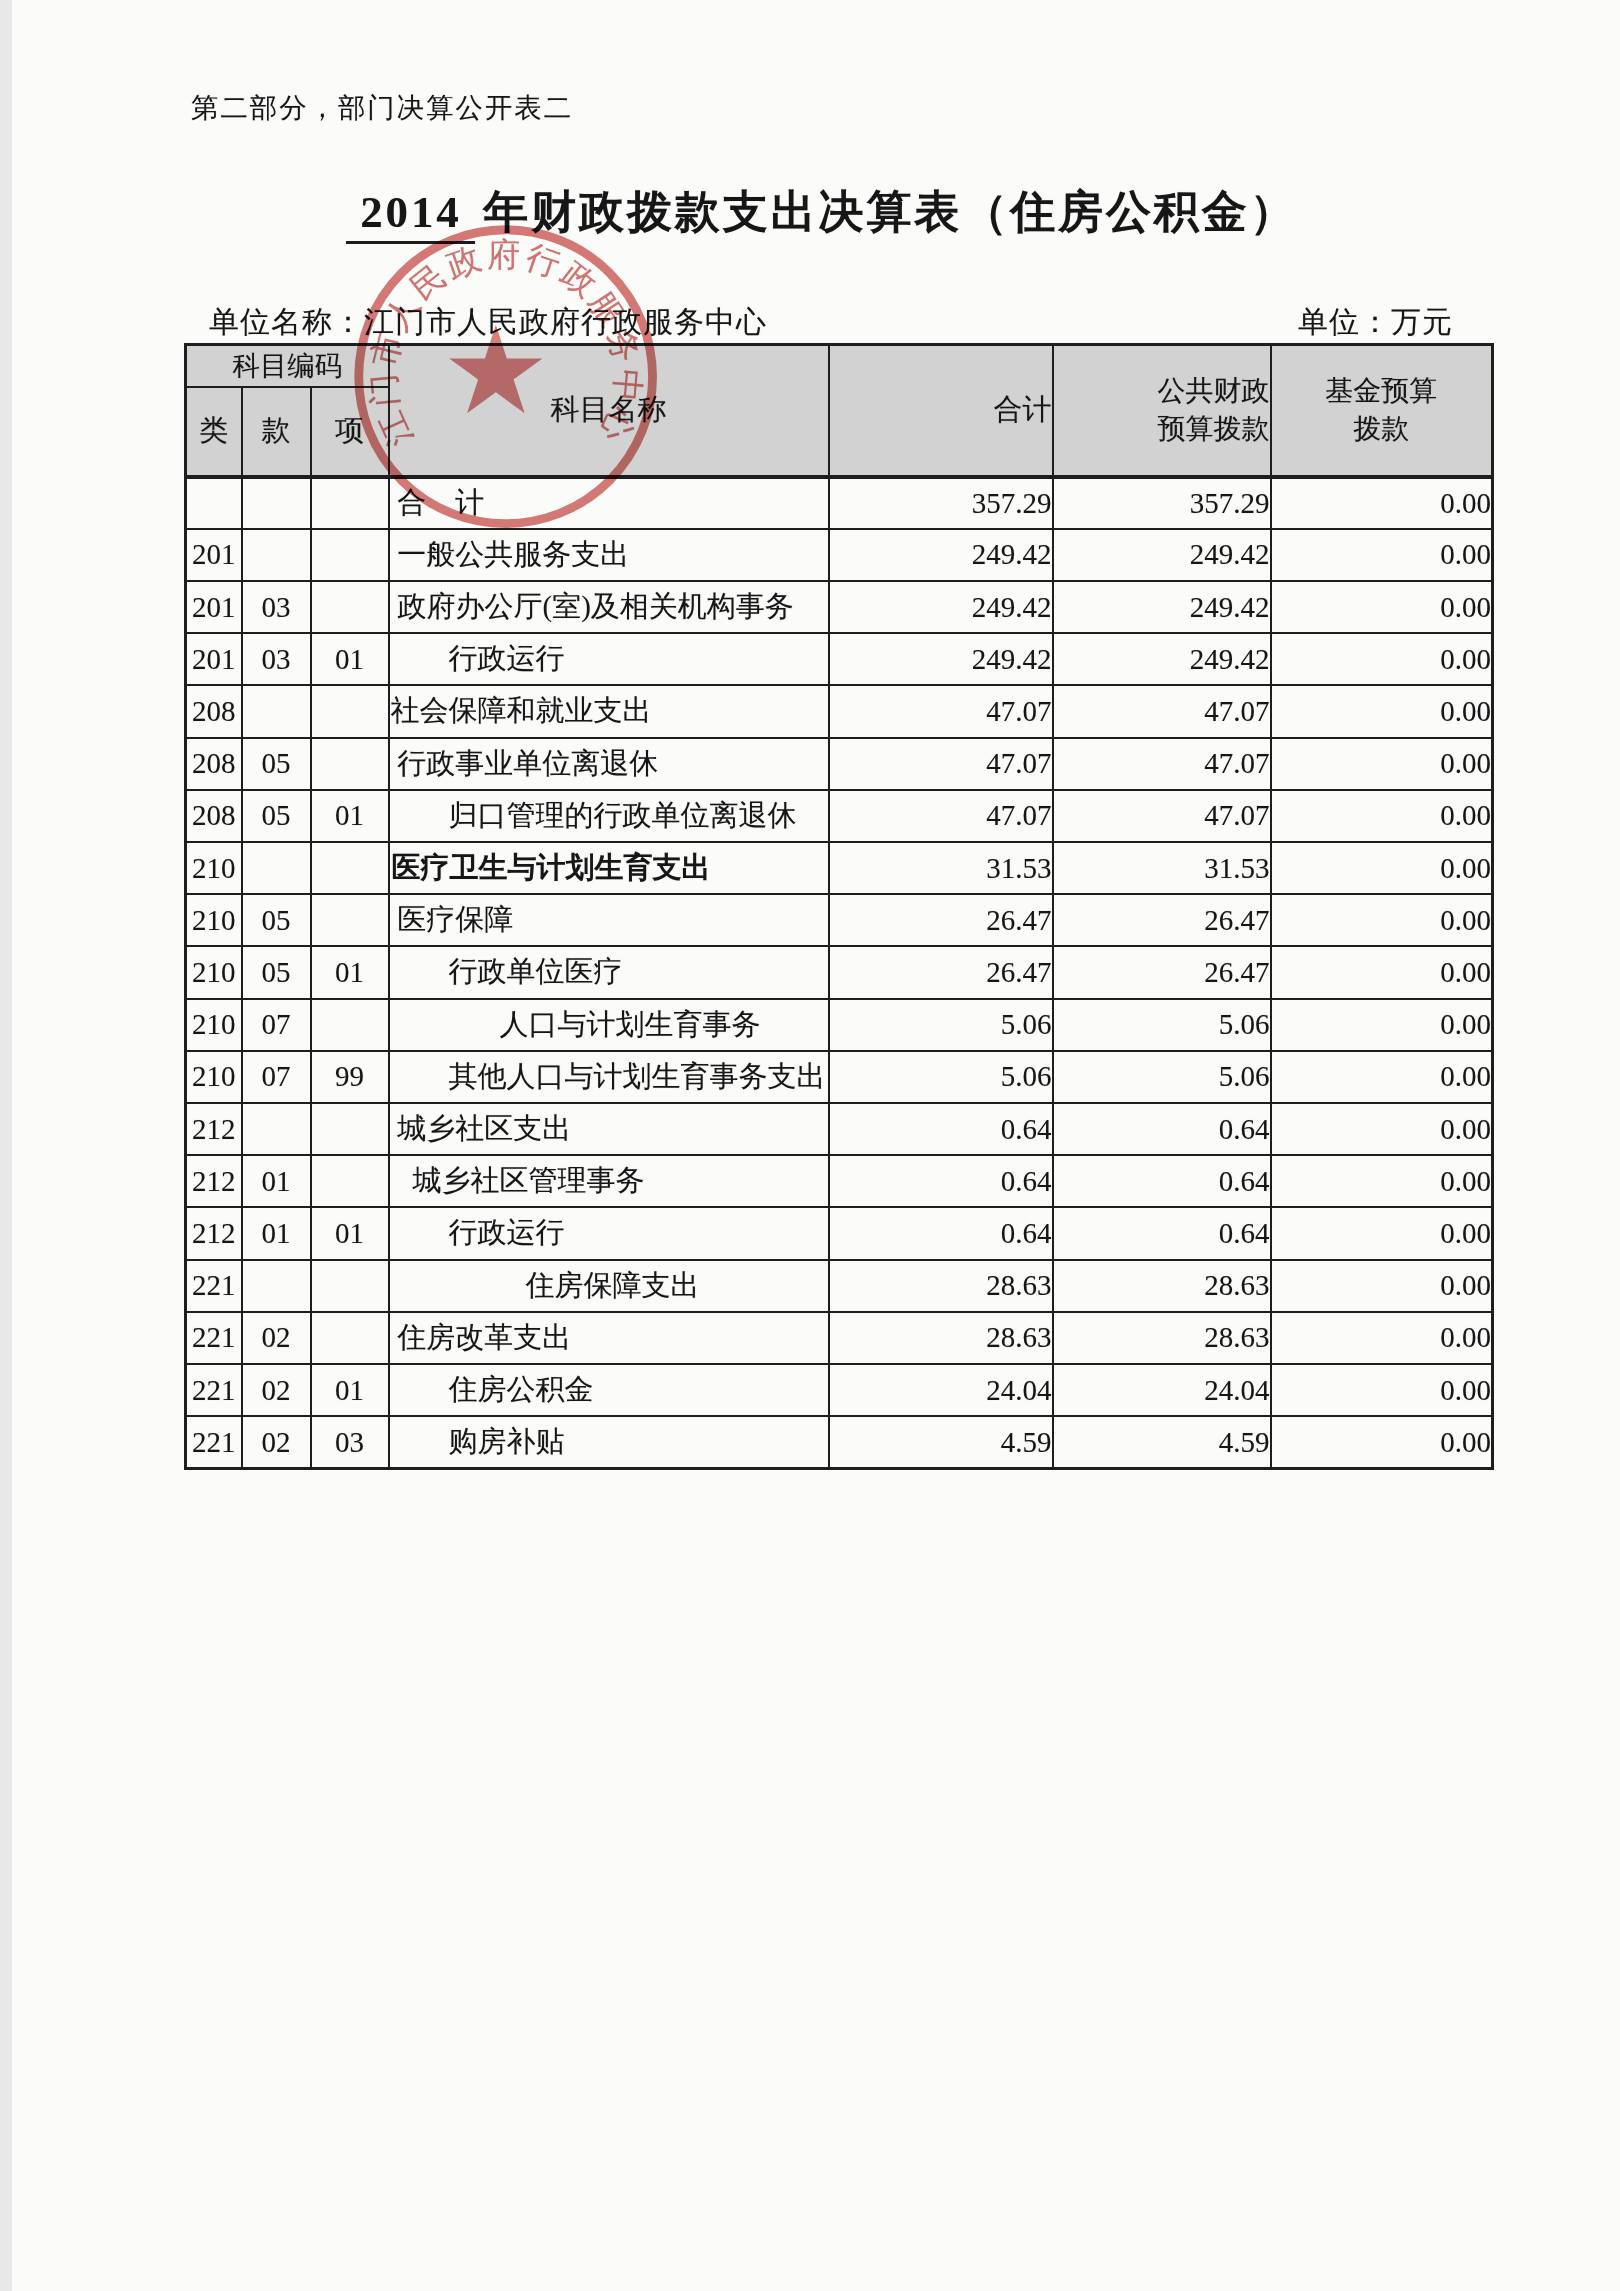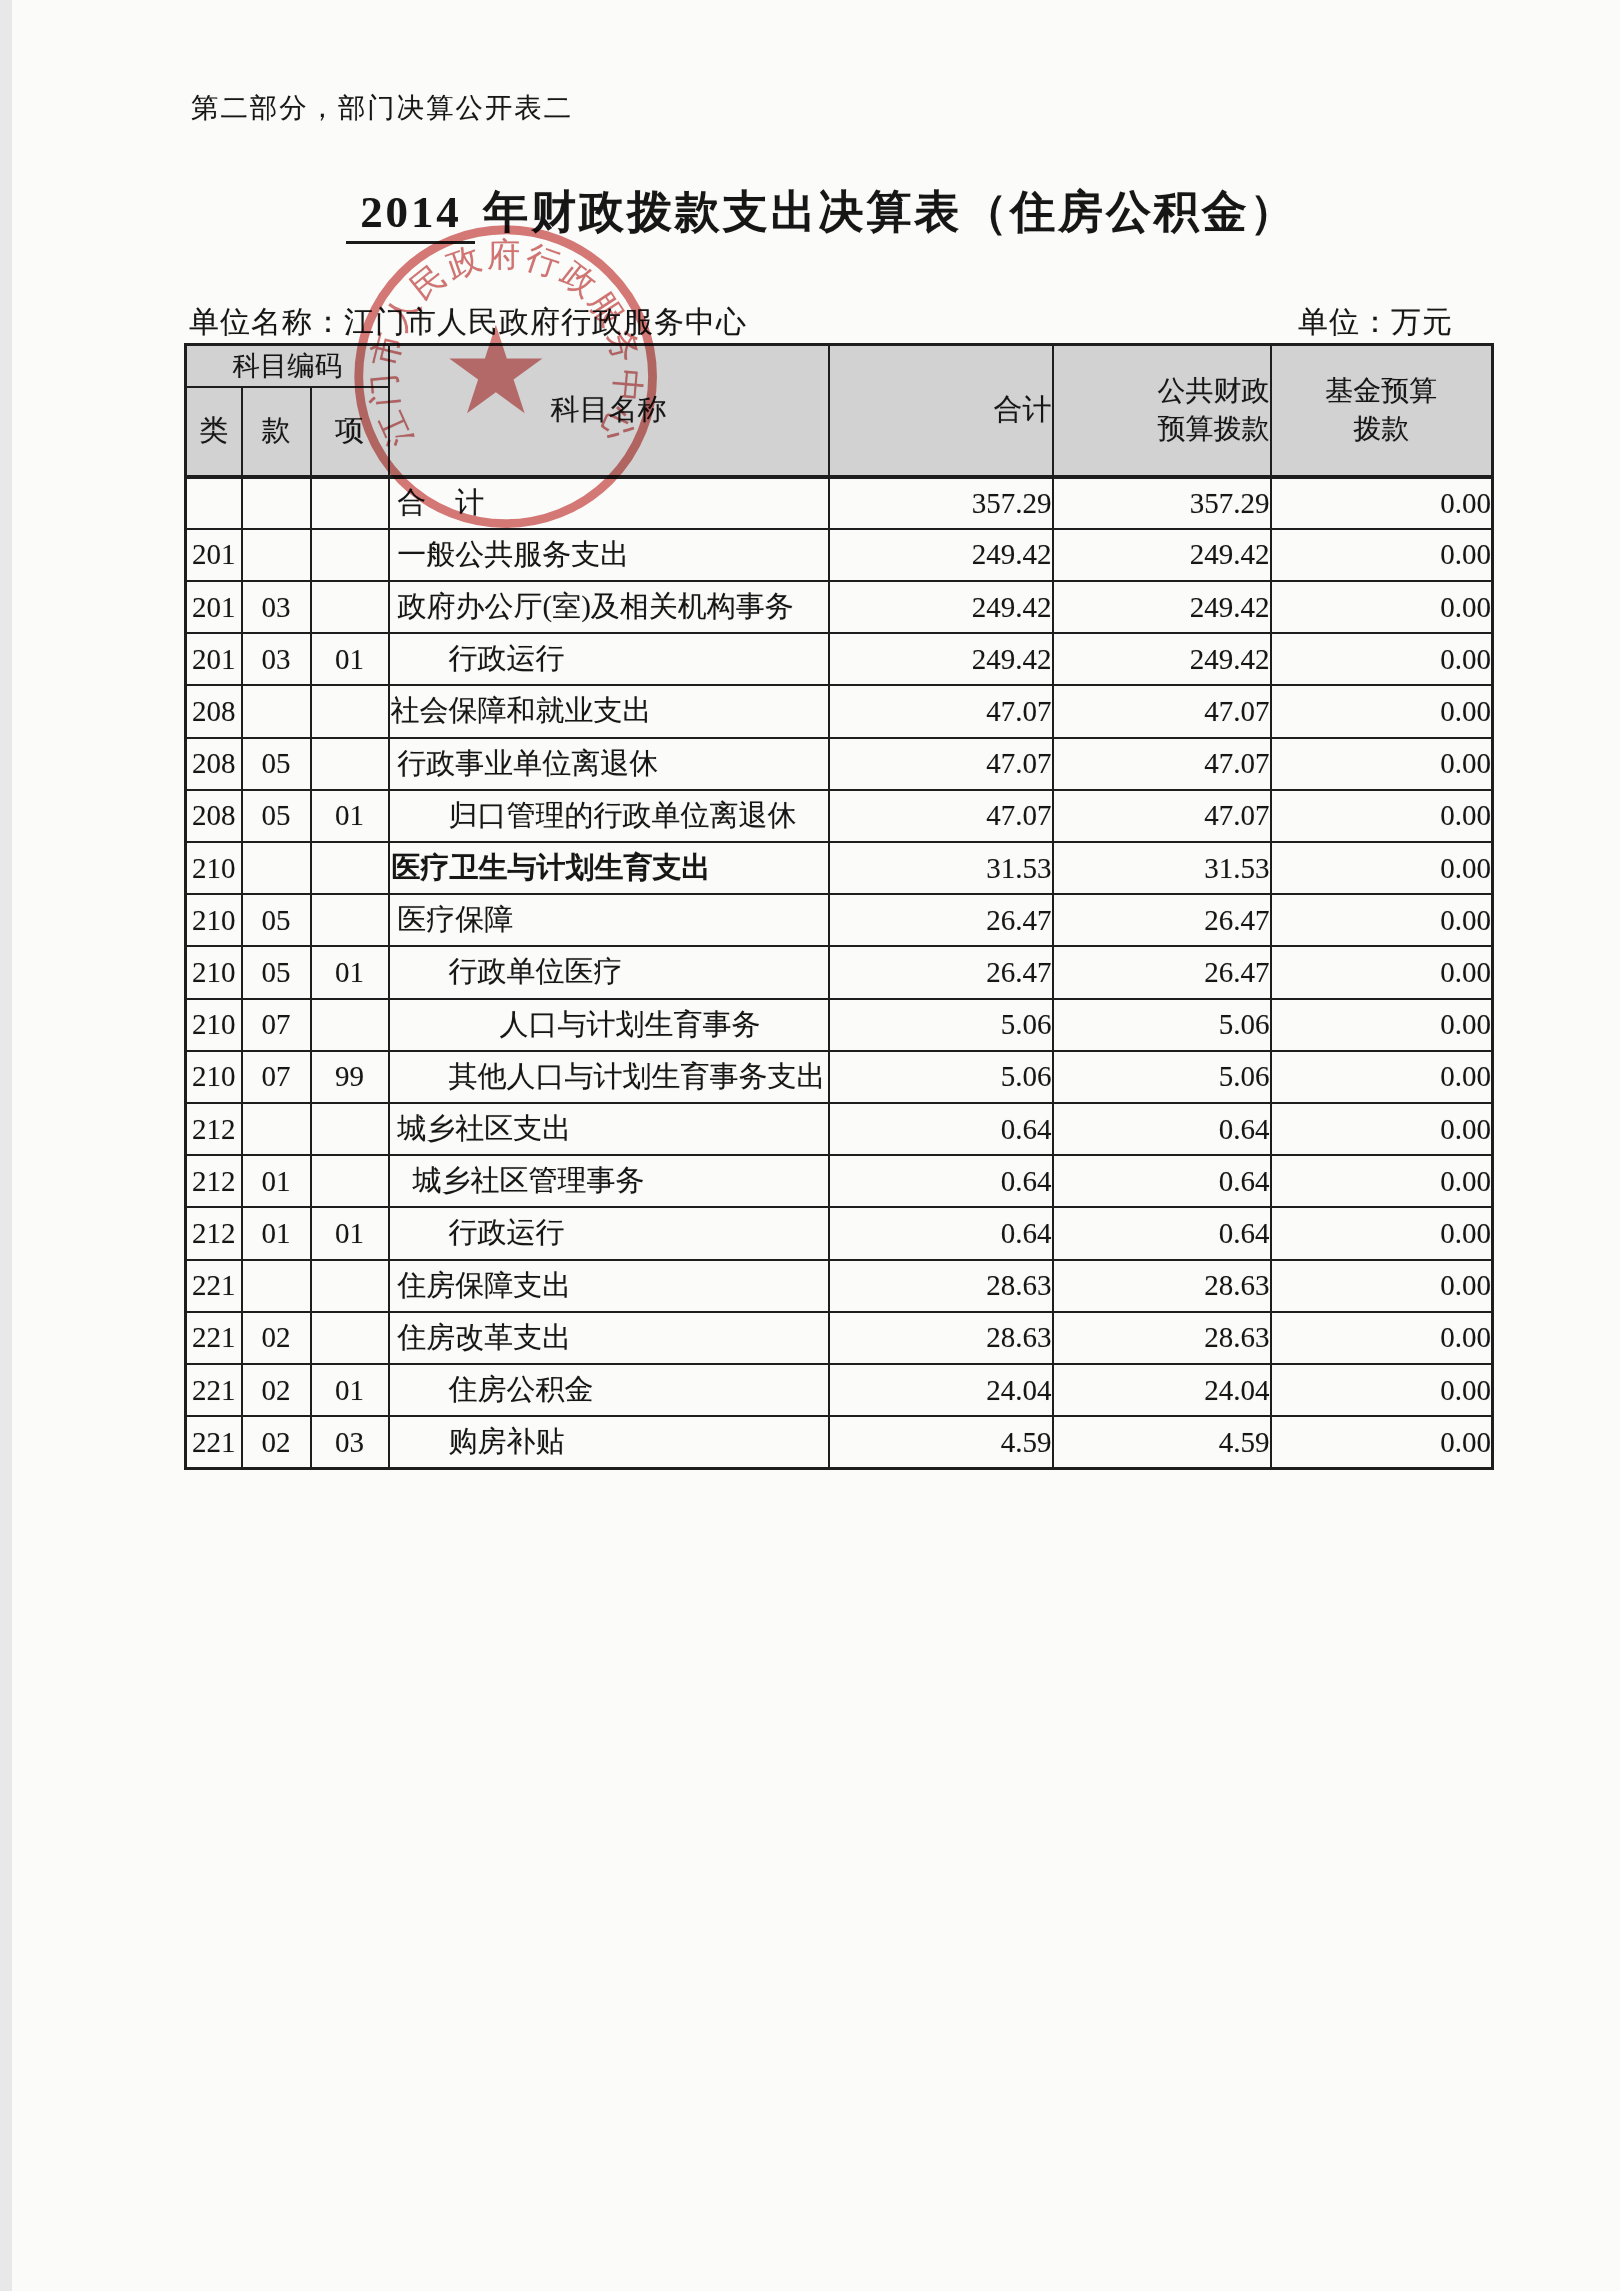--- a/index.html
+++ b/index.html
@@ -28,21 +28,21 @@
     position:absolute;left:0;top:182px;width:100%;
     text-align:center;font-size:45px;font-weight:bold;letter-spacing:2.9px;
     white-space:nowrap;
   }
   .title .u{
     border-bottom:3.9px solid #1c1c1c;
     padding:0 13.7px 3.9px 13.7px;
     margin-right:7.8px;
   }
   .unit-row{
-    position:absolute;left:177px;right:179px;top:302px;
+    position:absolute;left:197px;right:179px;top:302px;
     display:flex;justify-content:space-between;align-items:flex-end;
     font-size:30px;letter-spacing:1px;white-space:nowrap;
   }
   table.budget{
     position:absolute;left:172px;top:343px;
     width:1307px;height:1127px;
     border-collapse:collapse;table-layout:fixed;
     font-size:29px;
   }
   table.budget th,table.budget td{
@@ -243,21 +243,21 @@
           <td class="code">01</td>
           <td class="name" style="padding-left: 59px;">行政运行</td>
           <td class="num">0.64</td>
           <td class="num">0.64</td>
           <td class="num">0.00</td>
         </tr>
         <tr>
           <td class="code">221</td>
           <td class="code"></td>
           <td class="code"></td>
-          <td class="name" style="padding-left: 7.8px;">住房保障支出</td>
+          <td class="name" style="padding-left: 7.8px; text-align: center;">住房保障支出</td>
           <td class="num">28.63</td>
           <td class="num">28.63</td>
           <td class="num">0.00</td>
         </tr>
         <tr>
           <td class="code">221</td>
           <td class="code">02</td>
           <td class="code"></td>
           <td class="name" style="padding-left: 7.8px;">住房改革支出</td>
           <td class="num">28.63</td>

